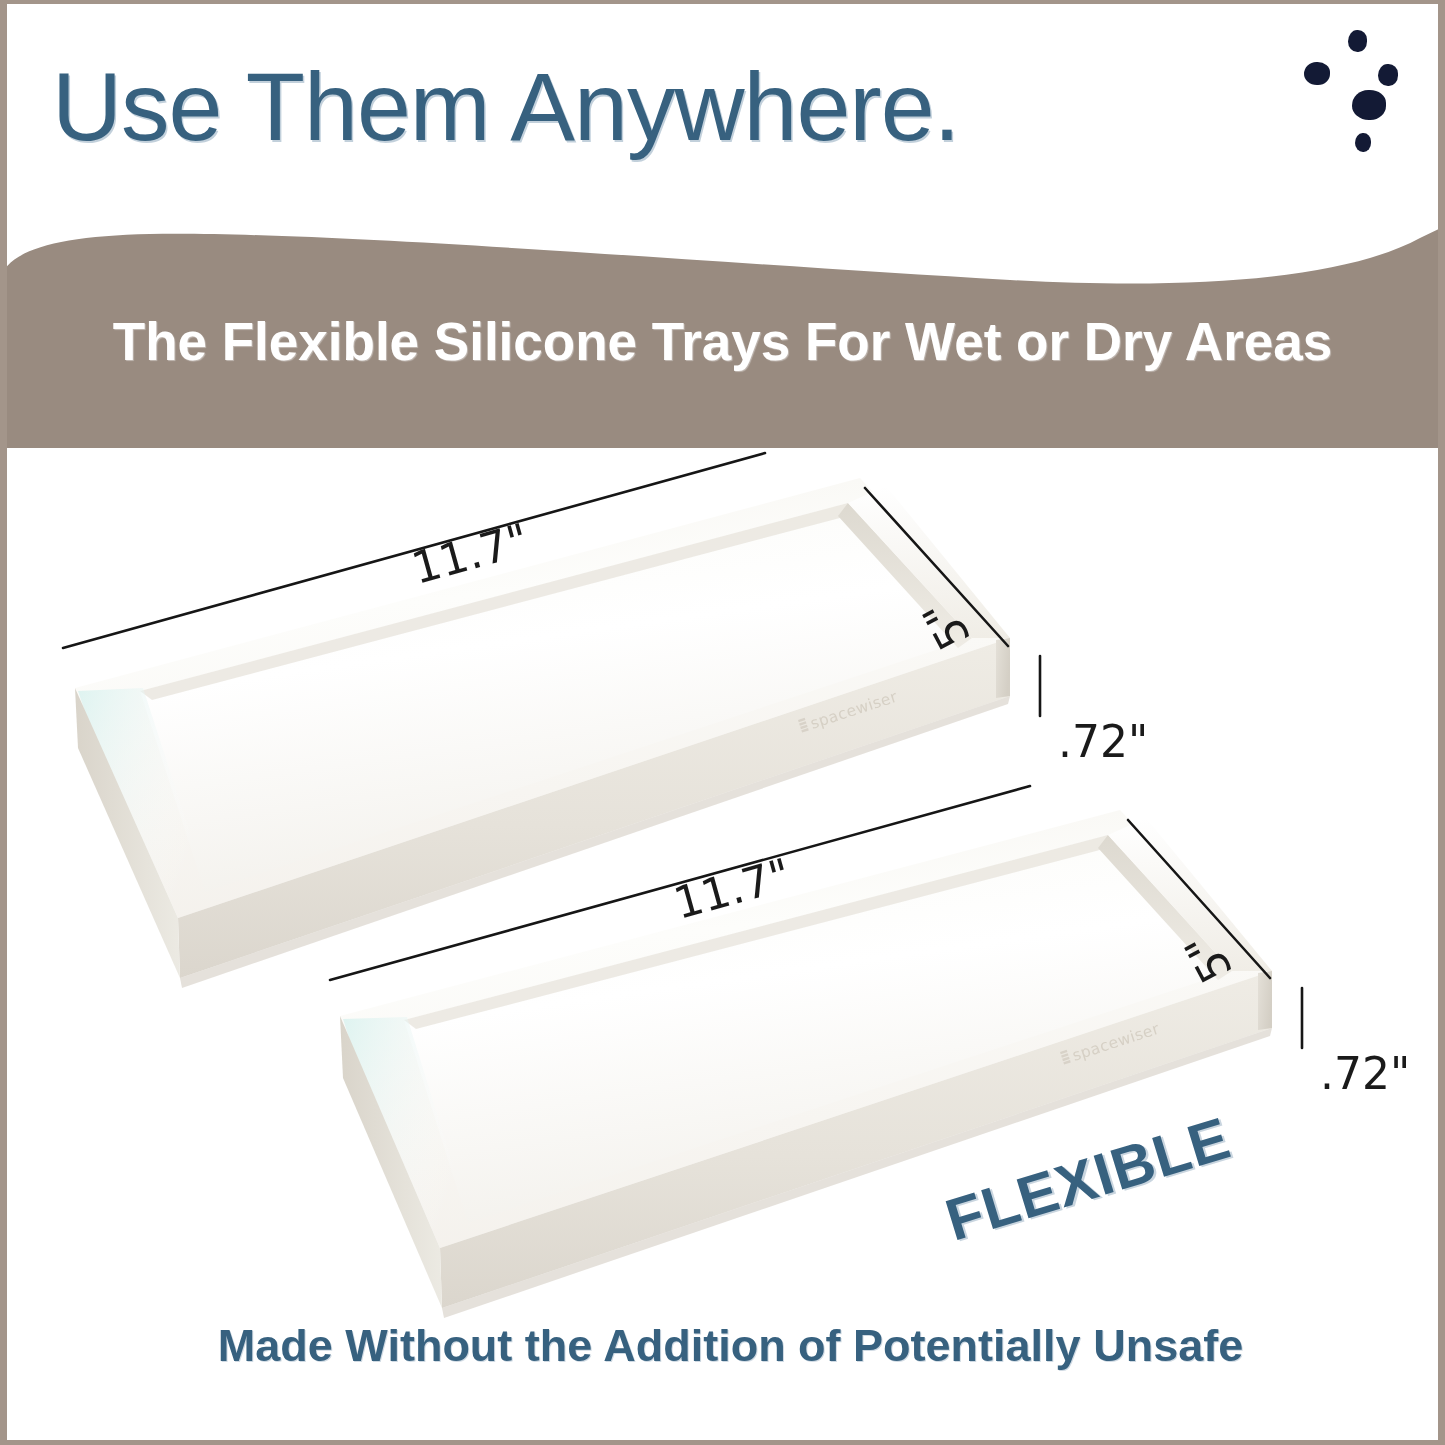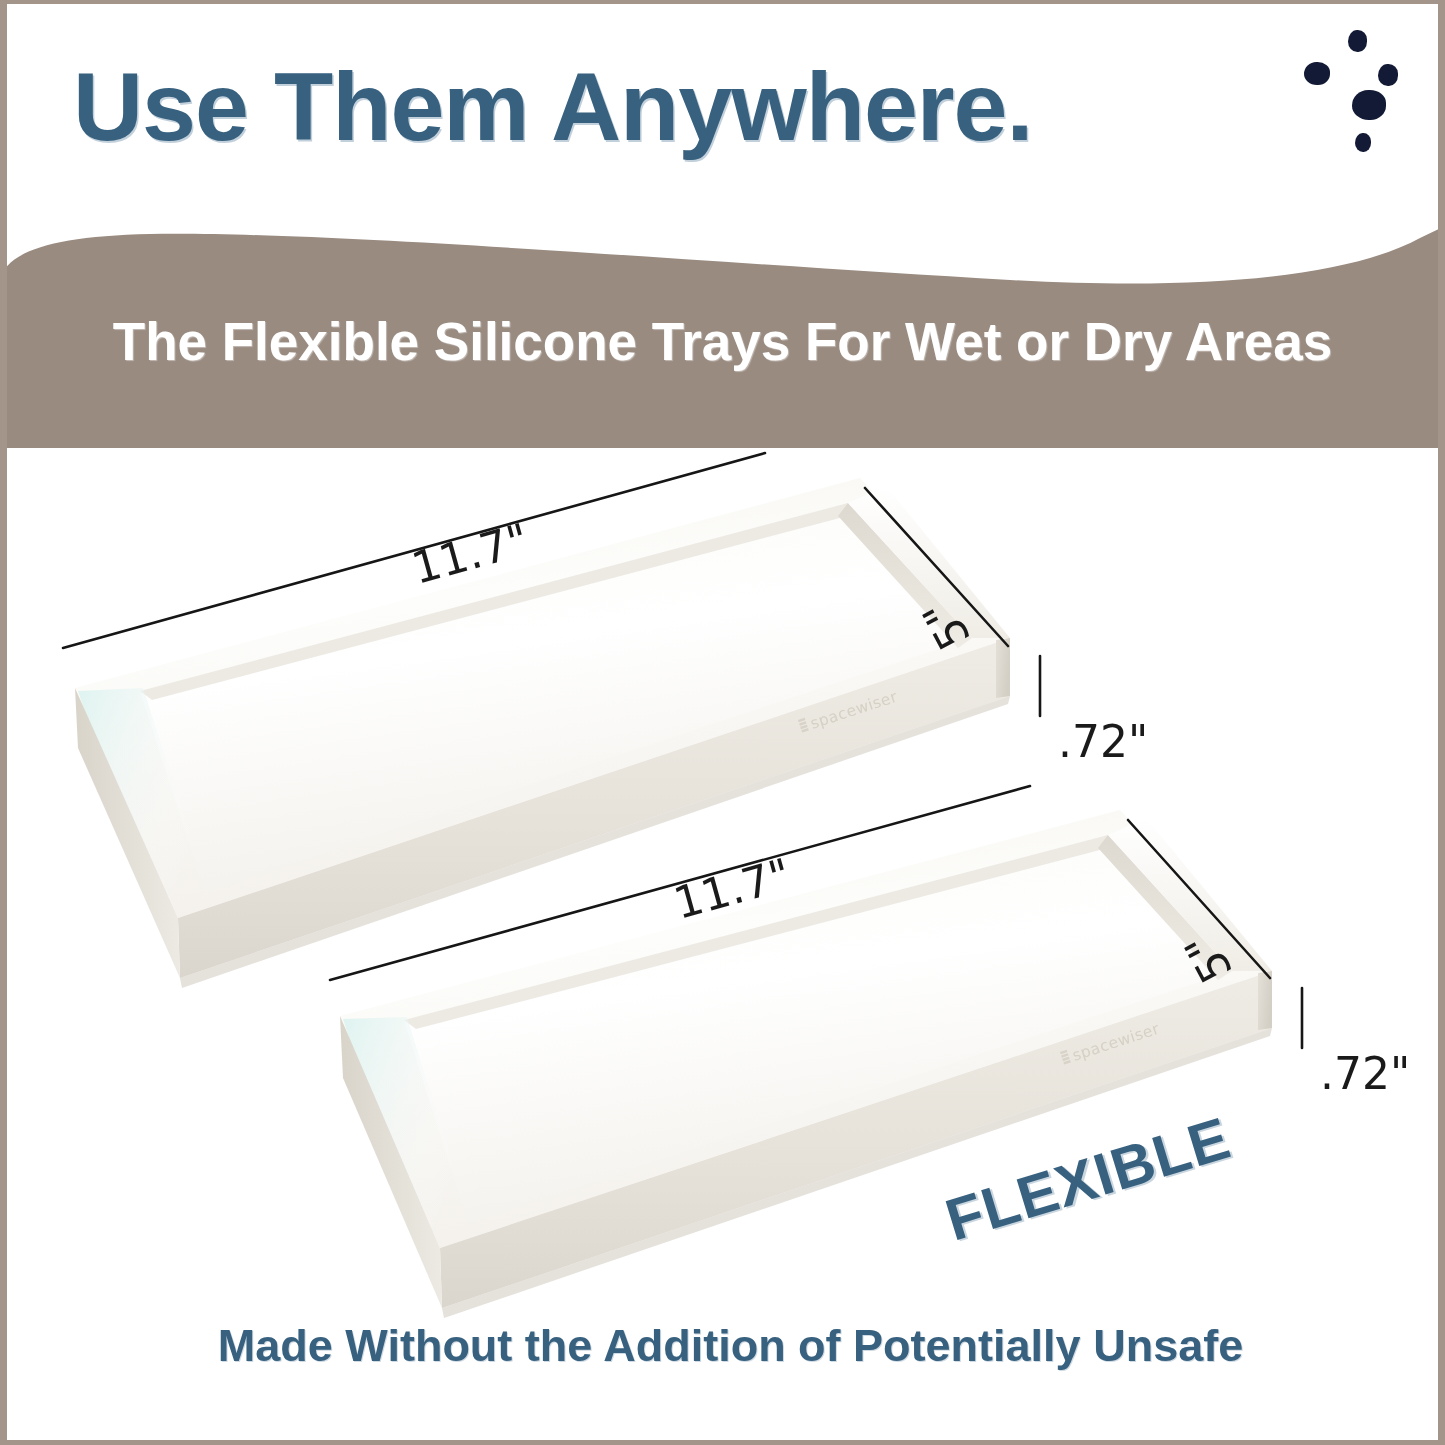--- a/index.html
+++ b/index.html
@@ -23,27 +23,26 @@
   .frame-left   { left:0;  top:0;    width:7px;  height:1445px; }
   .frame-right  { right:0; top:0;    width:7px;  height:1445px; }
   .frame-top    { left:0;  top:0;    width:1445px; height:4px; }
   .frame-bottom { left:0;  bottom:0; width:1445px; height:5px; }
 
   
   .headline {
     position:absolute;
     left:52px; top:56px;
     font-size:97px;
-    font-weight:bold;
+    font-weight:normal;
     color:#37617f;
     letter-spacing:-1px;
     white-space:nowrap;
     text-shadow: 1.5px 1.5px 0 rgba(120,150,175,.45);
     line-height:1.05;
-    margin-left:21px;
   }
 
   
   .dots-cluster { position:absolute; left:1300px; top:28px; width:130px; height:160px; }
   .dot {
     position:absolute;
     background:#131a35;
     border-radius:50% 50% 48% 52% / 55% 45% 50% 50%;
   }
 

